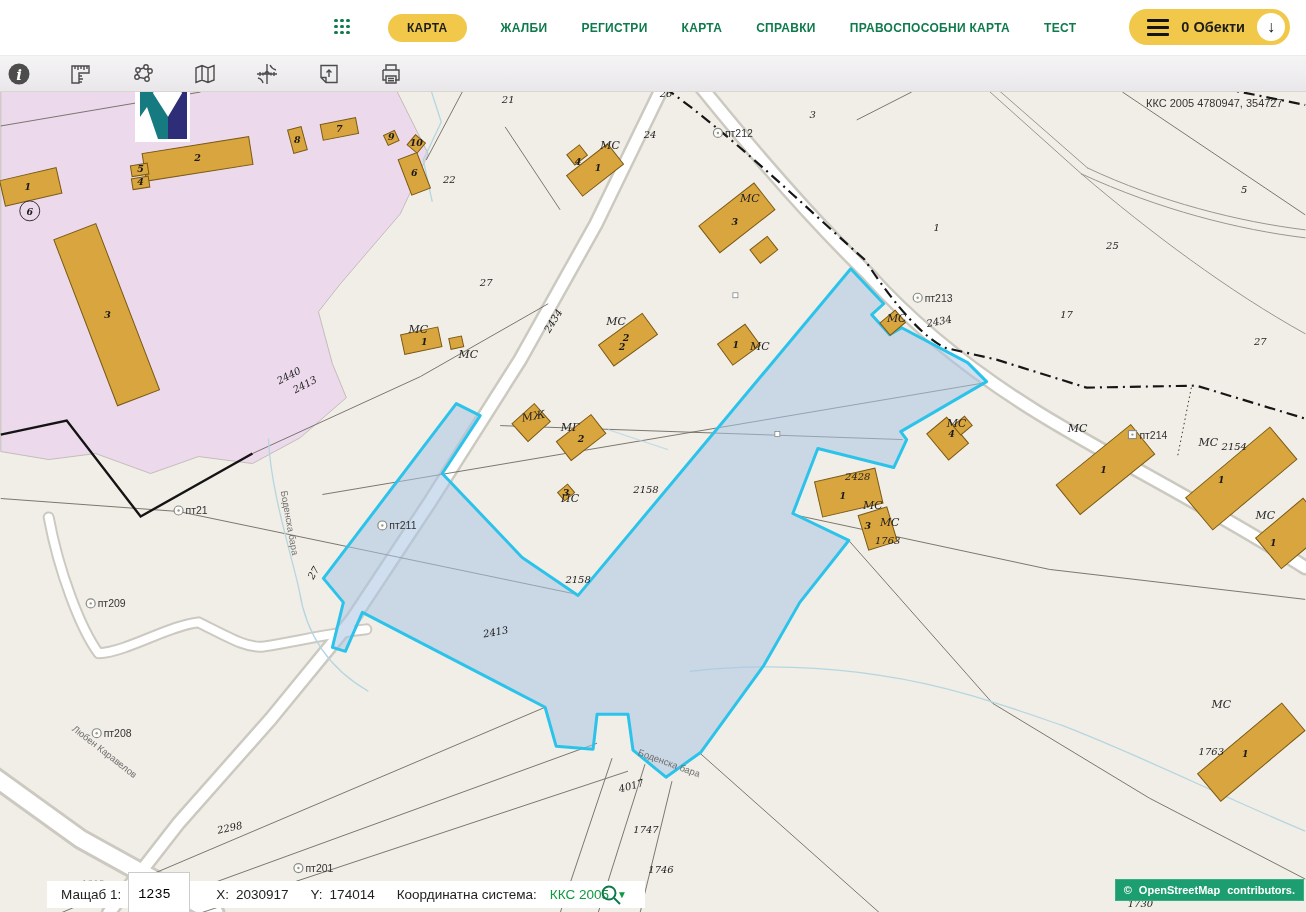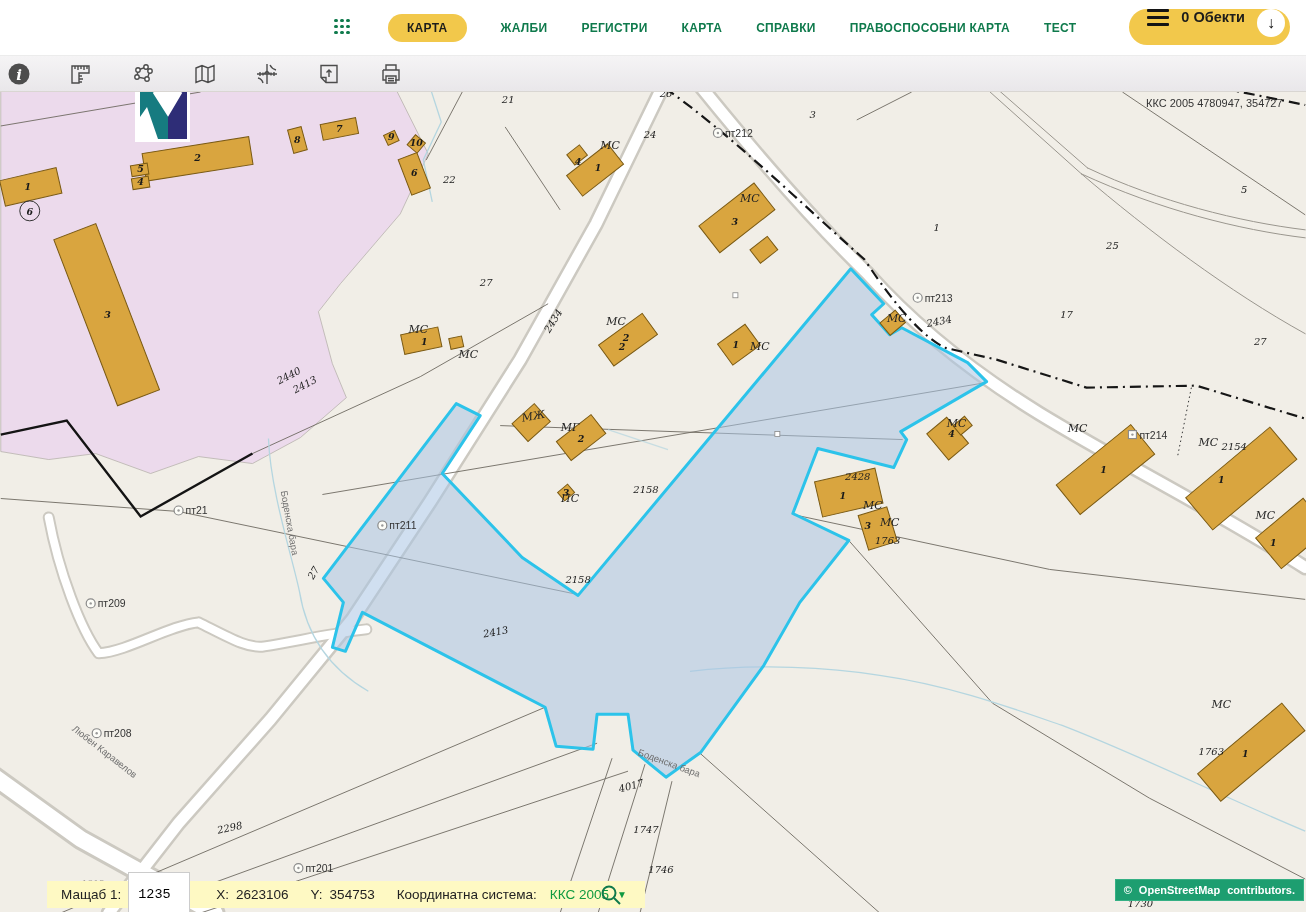--- a/index.html
+++ b/index.html
@@ -5,21 +5,21 @@
   html,body{margin:0;padding:0}
   body{width:1306px;height:912px;overflow:hidden;font-family:"Liberation Sans",sans-serif;background:#fff;position:relative}
 
   
   .topnav{height:55px;background:#fff;display:flex;align-items:center;position:relative;z-index:30}
   .nav-items{display:flex;align-items:center;gap:34px;margin-left:334px}
   .apps-grid{display:grid;grid-template-columns:repeat(3,6px);grid-template-rows:repeat(3,6px);margin-right:2px}
   .apps-grid i{width:3.5px;height:3.5px;border-radius:50%;background:#0f7a4c;display:block}
   .nav-link{color:#0f7a4c;font-weight:bold;font-size:12px;letter-spacing:.3px;text-decoration:none;cursor:pointer;white-space:nowrap}
   .nav-link.active{background:#f2c84b;color:#1d1d1b;padding:7px 19px;border-radius:18px}
-  .objects-pill{position:absolute;right:16px;top:9px;height:36px;background:#f2c84b;border-radius:19px;display:flex;align-items:flex-start;gap:12px;padding:0 5px 0 18px;cursor:pointer}
+  .objects-pill{position:absolute;right:16px;top:9px;height:36px;background:#f2c84b;border-radius:19px;display:flex;align-items:center;gap:12px;padding:0 5px 0 18px;cursor:pointer}
   .hamburger{display:flex;flex-direction:column;gap:4px}
   .hamburger i{display:block;width:22px;height:3px;background:#141414;border-radius:1px}
   .objects-label{font-weight:bold;font-size:14.5px;color:#1d1d1b;white-space:nowrap}
   .pill-circle{width:28px;height:28px;background:#fff;border-radius:50%;display:flex;align-items:center;justify-content:center;font-size:16px;font-weight:bold;color:#111}
 
   
   .toolbar{height:35px;background:linear-gradient(#f5f4f5,#e9e7ea);border-top:1px solid #ececec;border-bottom:1px solid #d9d6d2;display:flex;align-items:center;gap:36px;padding-left:6px;position:relative;z-index:25}
   .tool{width:26px;height:26px;display:flex;align-items:center;justify-content:center;cursor:pointer}
   .tool svg{stroke:#4c4c4c;fill:none;stroke-width:1.4}
 
@@ -31,21 +31,21 @@
   text.faint{font:italic 9px "DejaVu Serif",serif;fill:#a39f96}
   text.bl{font:italic 11px "DejaVu Serif",serif;fill:#232323}
   text.bln{font:italic bold 9.5px "DejaVu Serif",serif;fill:#1a1a1a}
   text.st{font:9.5px "Liberation Sans",sans-serif;fill:#6e6e6e}
   text.mk{font:10.5px "Liberation Sans",sans-serif;fill:#333}
   text.corner{font:11px "Liberation Sans",sans-serif;fill:#333}
 
   .logo{position:absolute;left:135px;top:-5px;width:55px;height:55px;z-index:20}
 
   
-  .statusbar{position:absolute;left:47px;top:789px;height:27px;background:#fef9c3;display:flex;align-items:center;font-size:13.5px;color:#222;padding:0 14px;z-index:10;white-space:nowrap}
+  .statusbar{position:absolute;left:47px;top:789px;height:27px;background:#ffffff;display:flex;align-items:center;font-size:13.5px;color:#222;padding:0 14px;z-index:10;white-space:nowrap}
   .statusbar .lbl{margin-right:7px}
   .scale-box{border:1px solid #ccc;background:#fff;padding:14px 9px;font-size:13.5px;width:42px;margin-right:26px;font-family:Liberation Mono, monospace}
   .coordv{margin-right:22px}
   .crs{color:#0f9a40;font-weight:normal;margin:0 8px 0 6px}
   .crs-arrow{color:#0f9a40;font-size:10px;cursor:pointer;margin-right:4px}
   .search-btn{position:absolute;left:600px;top:792px;z-index:10;cursor:pointer}
   .search-btn svg{stroke:#0f7a4c;fill:none;stroke-width:2}
 
   .osm-badge{position:absolute;right:2px;top:787px;background:#1d9e70;border:1px solid #35b084;color:#fff;font-size:11px;font-weight:bold;padding:4px 8px;z-index:10;display:flex;gap:7px;align-items:center}
   .osm-badge a{color:#fff;cursor:pointer}
@@ -356,23 +356,23 @@
       <polygon points="5,5 19,5 33,27 33,52 23,52 12,20 5,30" fill="#167b80"></polygon>
       <polygon points="33,27 46,5 52,5 52,52 33,52" fill="#2e2d77"></polygon>
       <path d="M19,5 L33,27 L46,5" fill="none" stroke="#fff" stroke-width="3"></path>
     </svg>
   </div>
 
   <div class="statusbar">
     <span class="lbl">Мащаб 1:</span>
     <input class="scale-box" value="1235" style="">
     <span class="lbl">X:</span>
-    <span class="coordv">2623106</span>
+    <span class="coordv">2030917</span>
     <span class="lbl">Y:</span>
-    <span class="coordv">354753</span>
+    <span class="coordv">174014</span>
     <span class="lbl">Координатна система:</span>
     <span class="crs">ККС 2005</span>
     <span class="crs-arrow">▼</span>
   </div>
   <span class="search-btn">
     <svg width="22" height="22" viewBox="0 0 22 22">
         <circle cx="9" cy="9" r="6.5"></circle>
         <line x1="14" y1="14" x2="20" y2="20"></line>
       </svg>
   </span>

